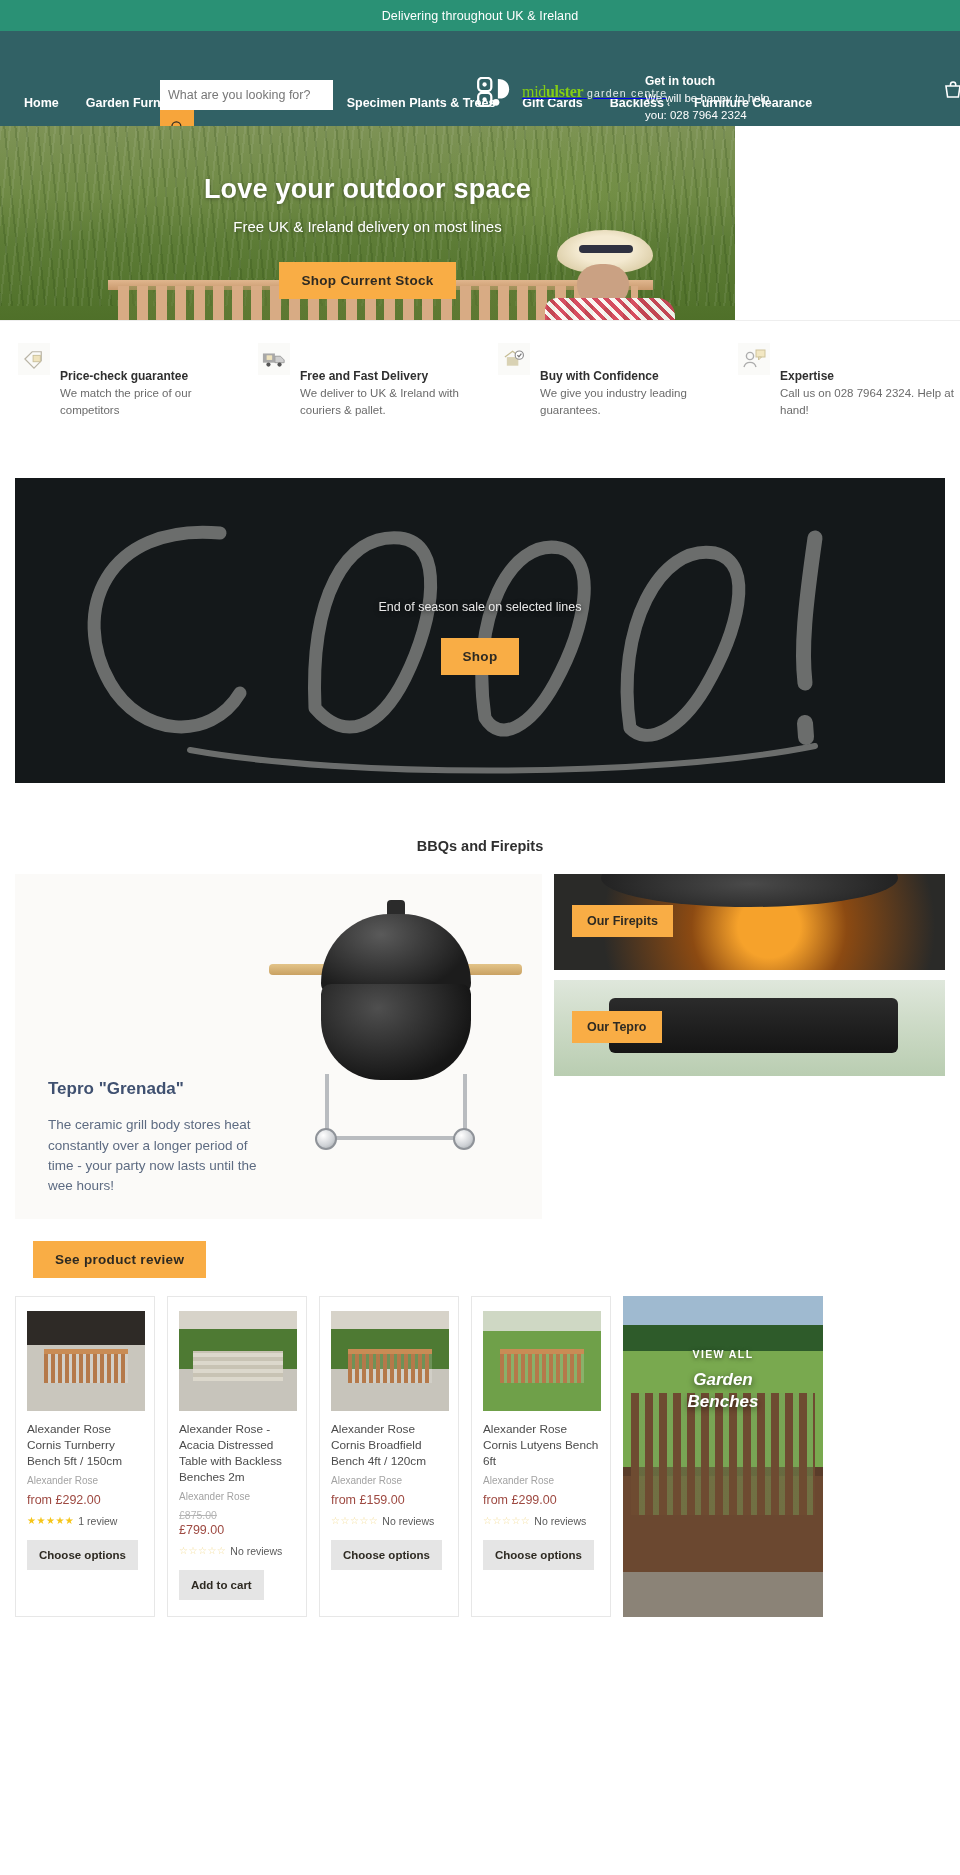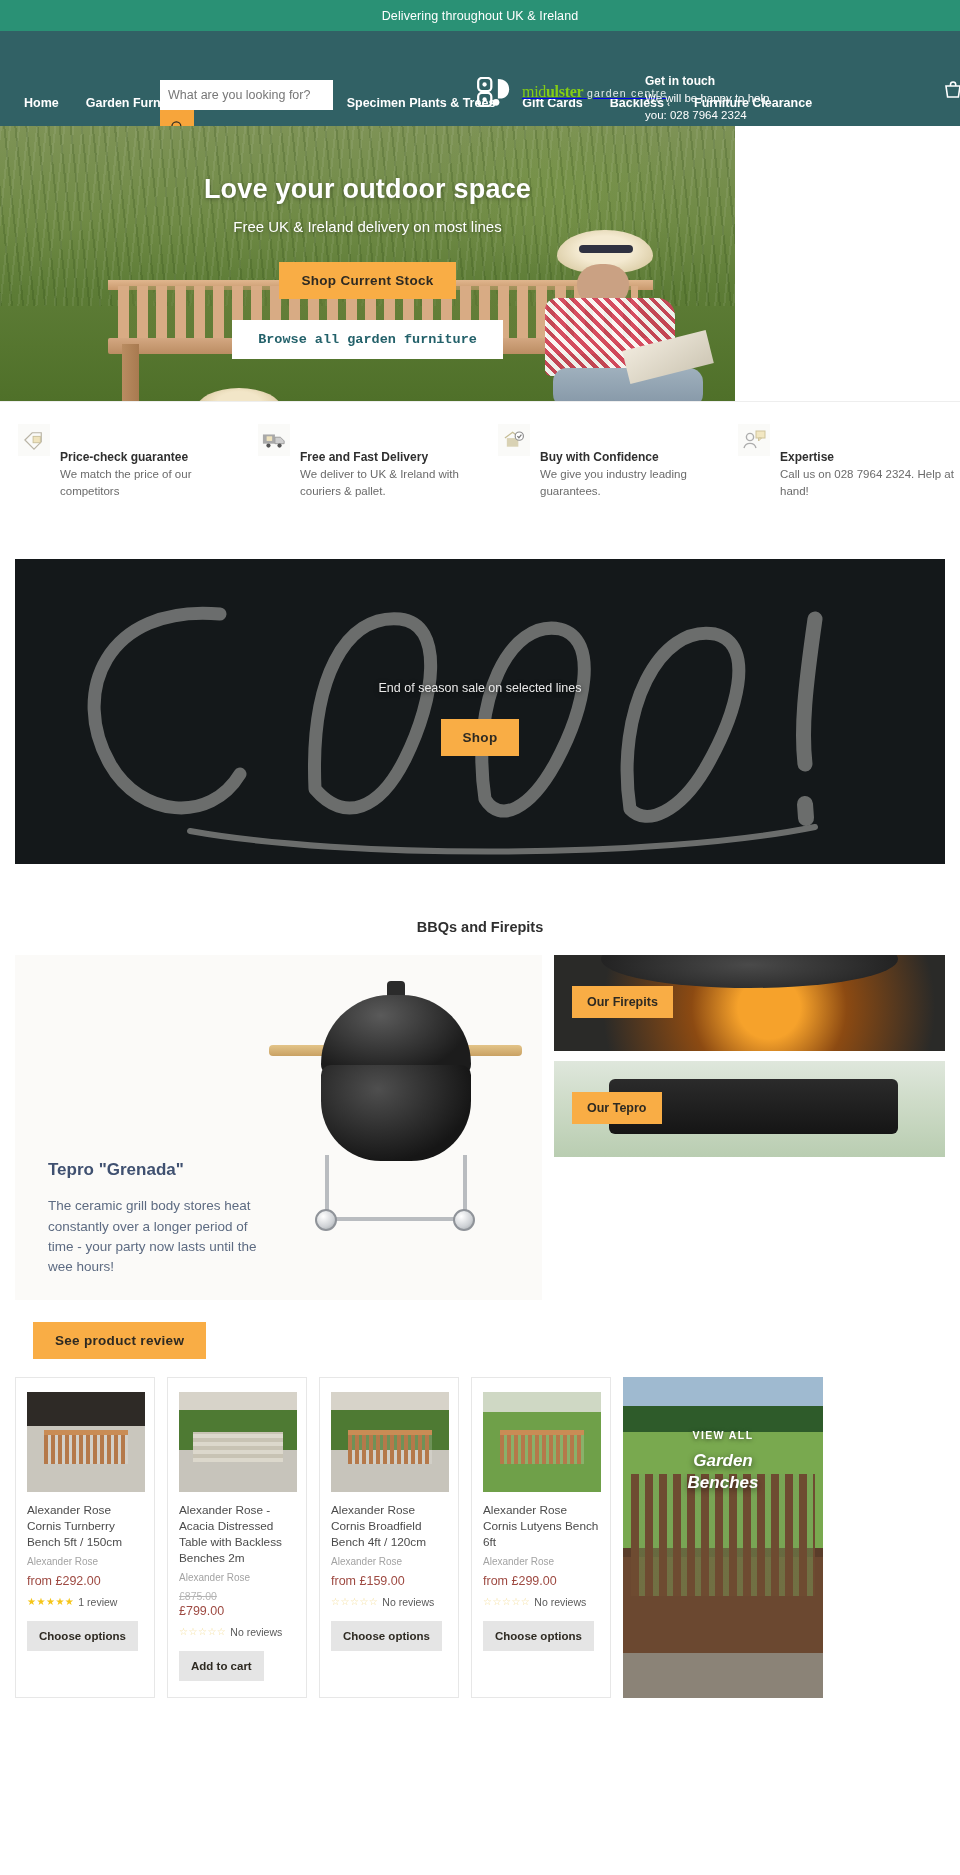--- a/index.html
+++ b/index.html
@@ -115,21 +115,21 @@
     white-space: nowrap;
     cursor: pointer;
     line-height: 20px;
   }
   .nav-item .caret { font-size: 9px; opacity: .9; margin-left: 3px; }
 
   
   .hero {
     position: relative;
     width: 735px;
-    height: 275px;
+    height: 194px;
     overflow: hidden;
     background: #6b7f4c;
   }
   .hero-bg {
     position: absolute; inset: 0;
     background:
       radial-gradient(ellipse 180px 120px at 560px 60px, rgba(120,150,70,.55), transparent 70%),
       linear-gradient(180deg, #7e9356 0%, #6f8a45 35%, #5d7c36 60%, #4f7029 100%);
   }
   .grass {

